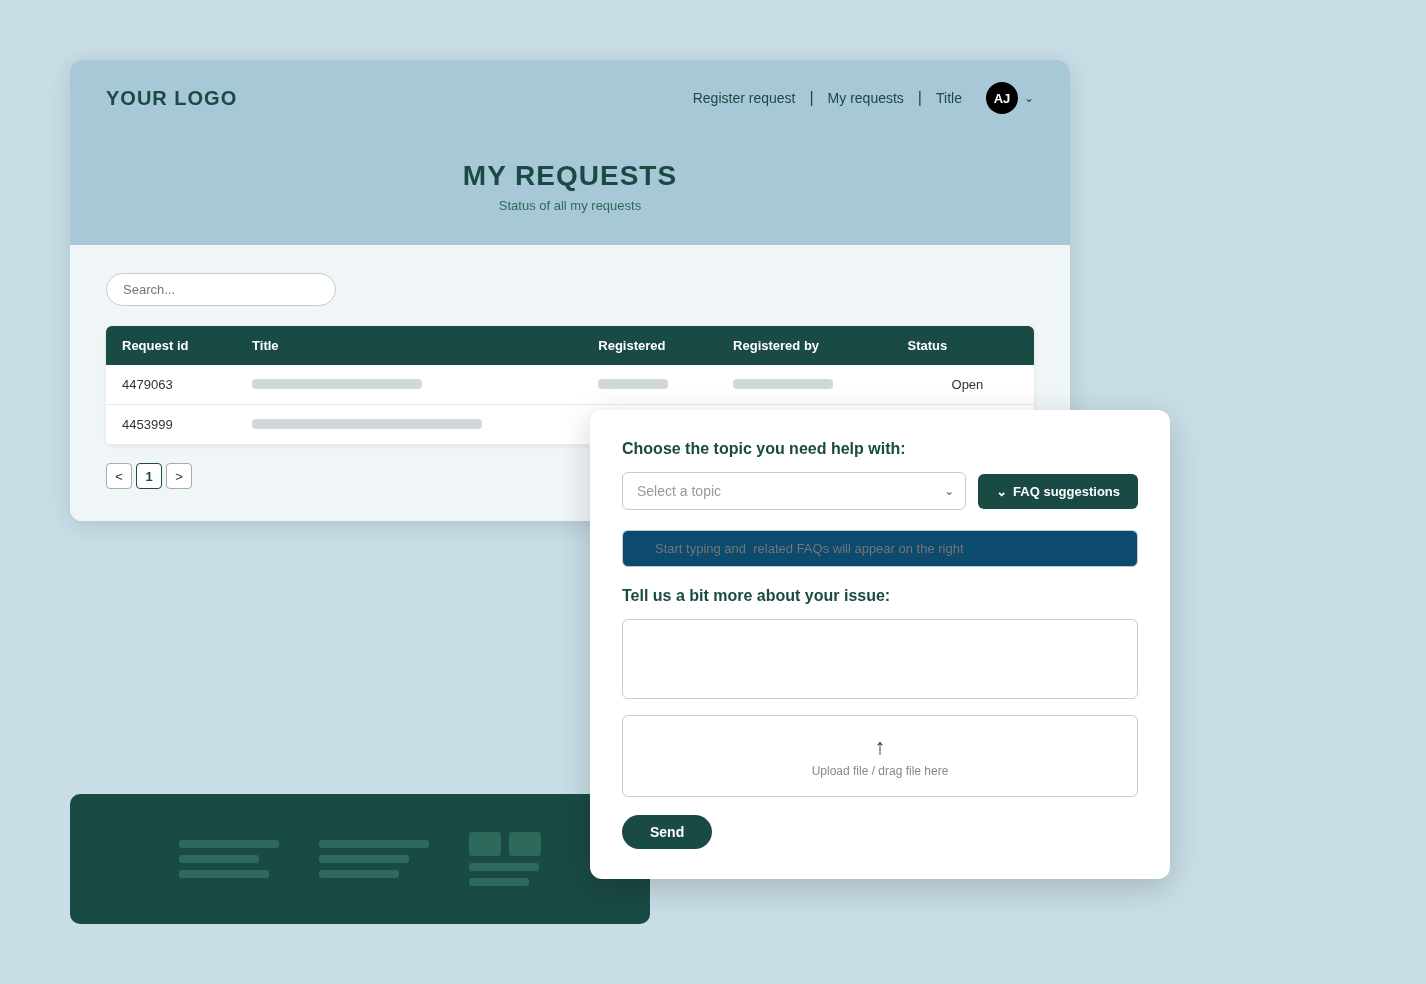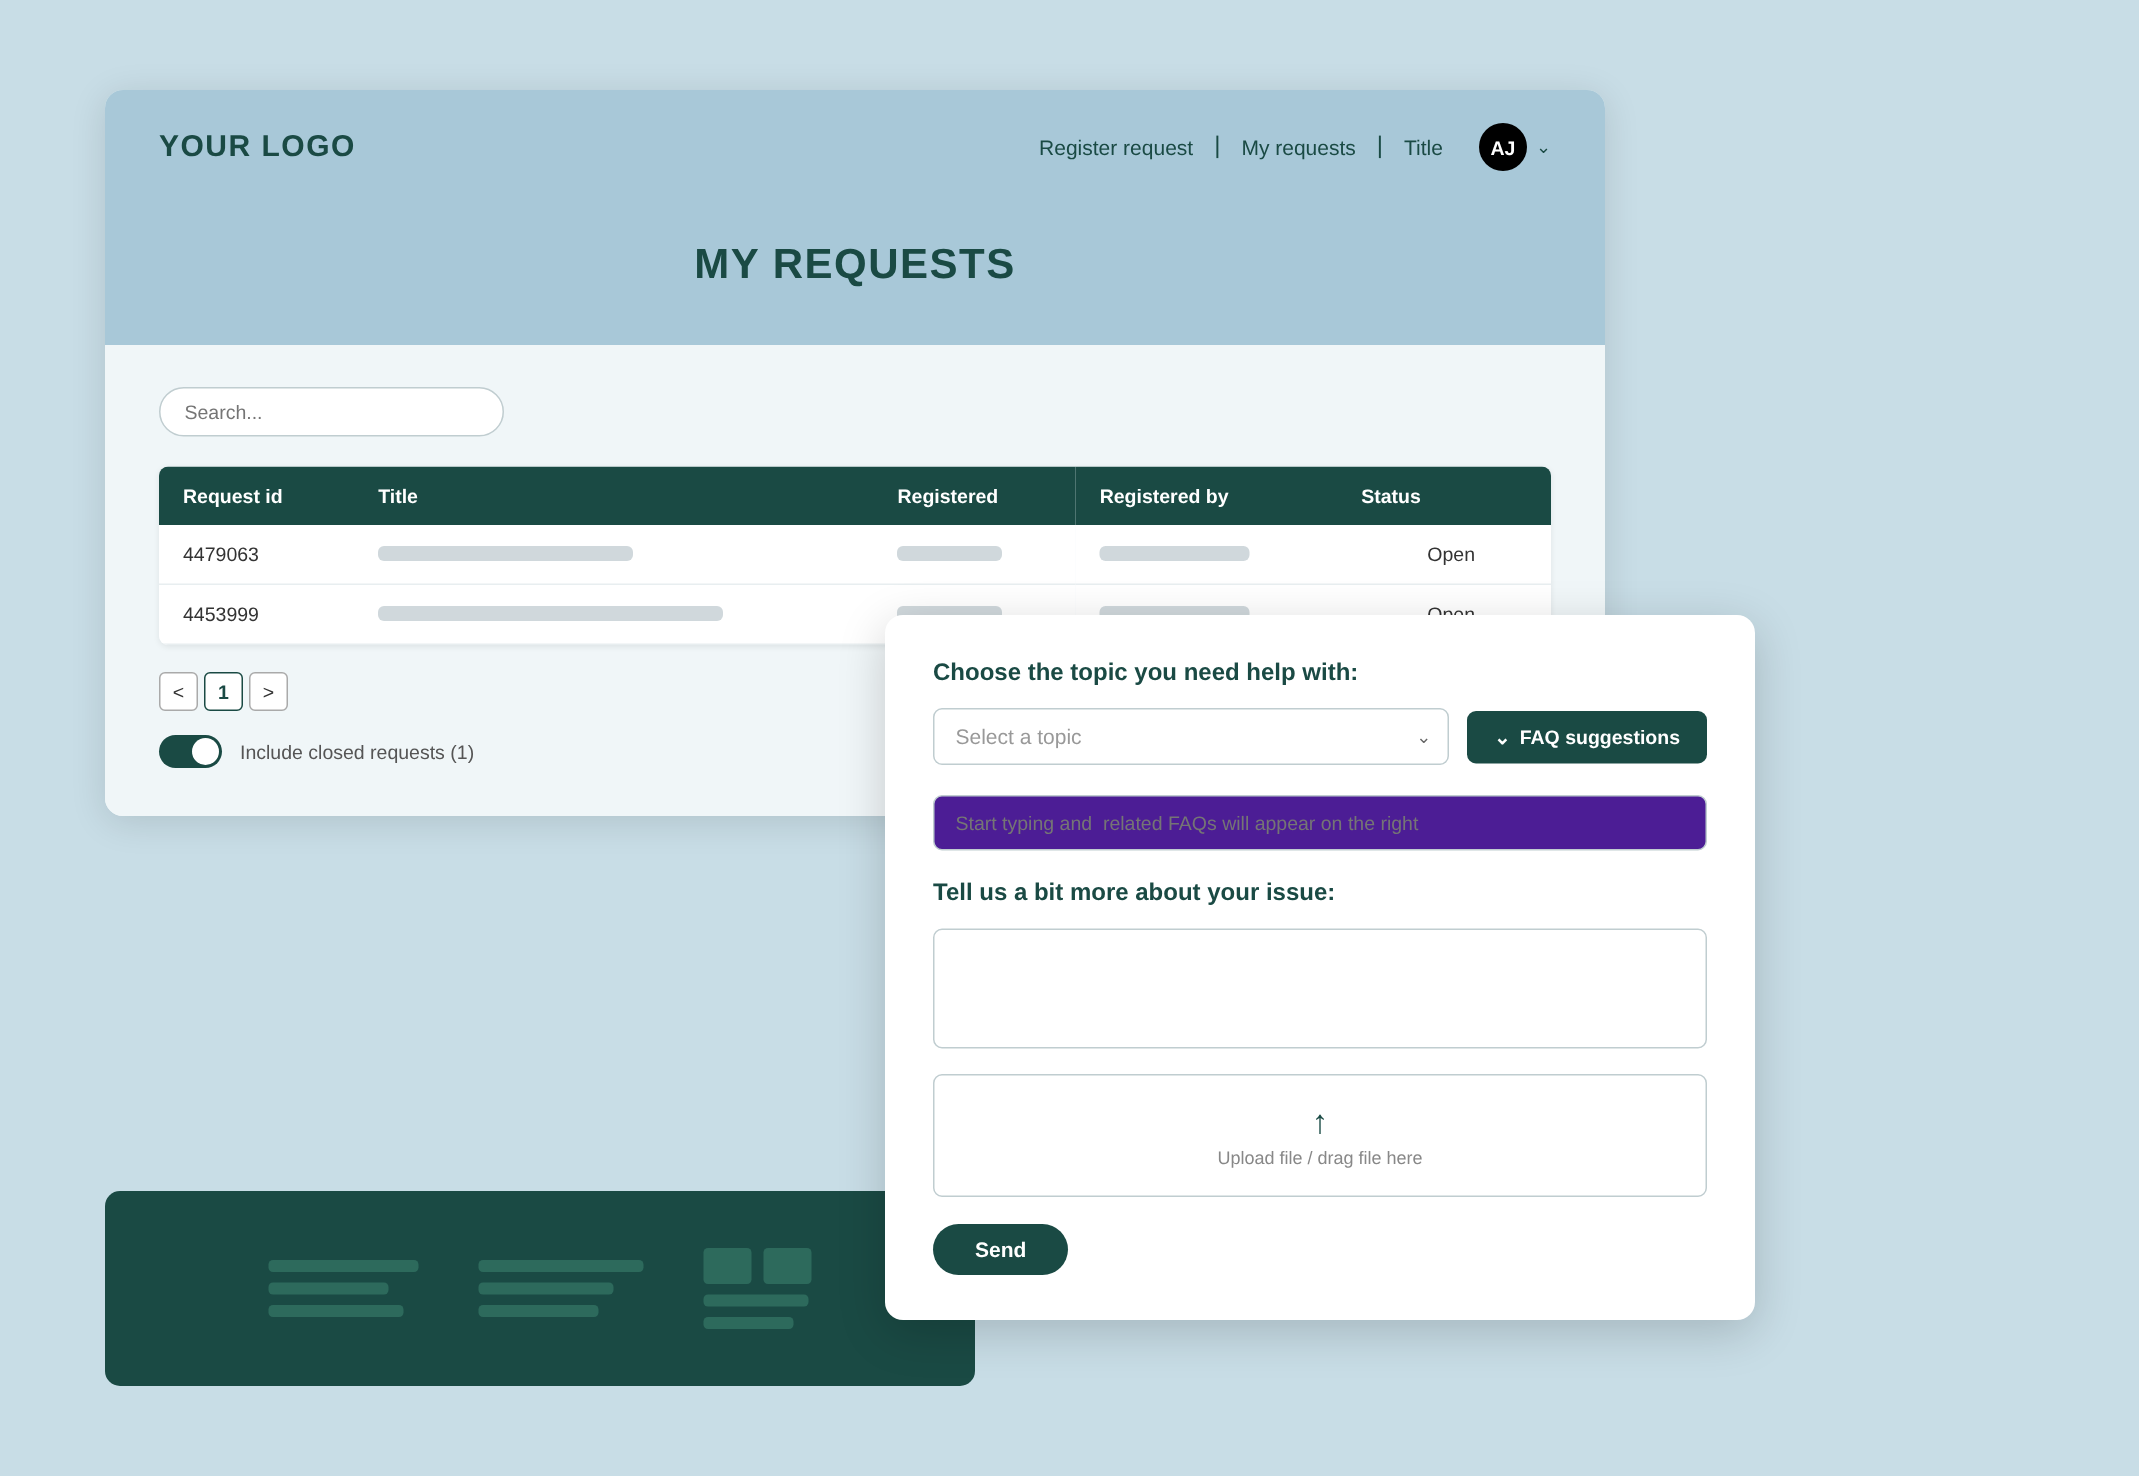--- a/index.html
+++ b/index.html
@@ -304,26 +304,26 @@
       font-weight: 600;
       cursor: pointer;
       display: flex;
       align-items: center;
       gap: 6px;
       white-space: nowrap;
     }
 
     .help-input {
       width: 100%;
-      padding: 10px 14px;
+      padding: 10px 32px;
       border: 1.5px solid #c0cdd0;
       border-radius: 6px;
       font-size: 13px;
       color: #999;
-      background: #4c1d95;
+      background: #0c4a6e;
       outline: none;
       margin-bottom: 20px;
     }
 
     .issue-textarea {
       width: 100%;
       height: 80px;
       padding: 10px 14px;
       border: 1.5px solid #c0cdd0;
       border-radius: 6px;
@@ -380,20 +380,21 @@
       <a class="nav-link">Title</a>
       <div class="avatar-container">
         <div class="avatar">AJ</div>
         <span class="chevron-down">⌄</span>
       </div>
     </div>
   </div>
 
   <div class="hero">
     <div class="hero-title">MY REQUESTS</div>
+    <div class="hero-subtitle">Status of all my requests</div>
   </div>
 
   <div class="main-content">
 
     <div class="search-container">
       <input class="search-input" type="text" placeholder="Search..." style="">
     </div>
 
     <div class="table-wrapper">
       <table class="data-table">
@@ -424,26 +425,20 @@
         </tbody>
       </table>
     </div>
 
     <div class="pagination">
       <button class="page-btn">&lt;</button>
       <button class="page-btn active">1</button>
       <button class="page-btn">&gt;</button>
     </div>
 
-    <div class="toggle-row">
-      <div class="toggle-switch">
-        <div class="toggle-knob"></div>
-      </div>
-      <span class="toggle-label">Include closed requests (1)</span>
-    </div>
   </div>
 </div>
 
 <div class="footer-bar">
   <div class="footer-col">
     <div class="footer-line" style="width:100px;"></div>
     <div class="footer-line" style="width:80px;"></div>
     <div class="footer-line" style="width:90px;"></div>
   </div>
   <div class="footer-col">

